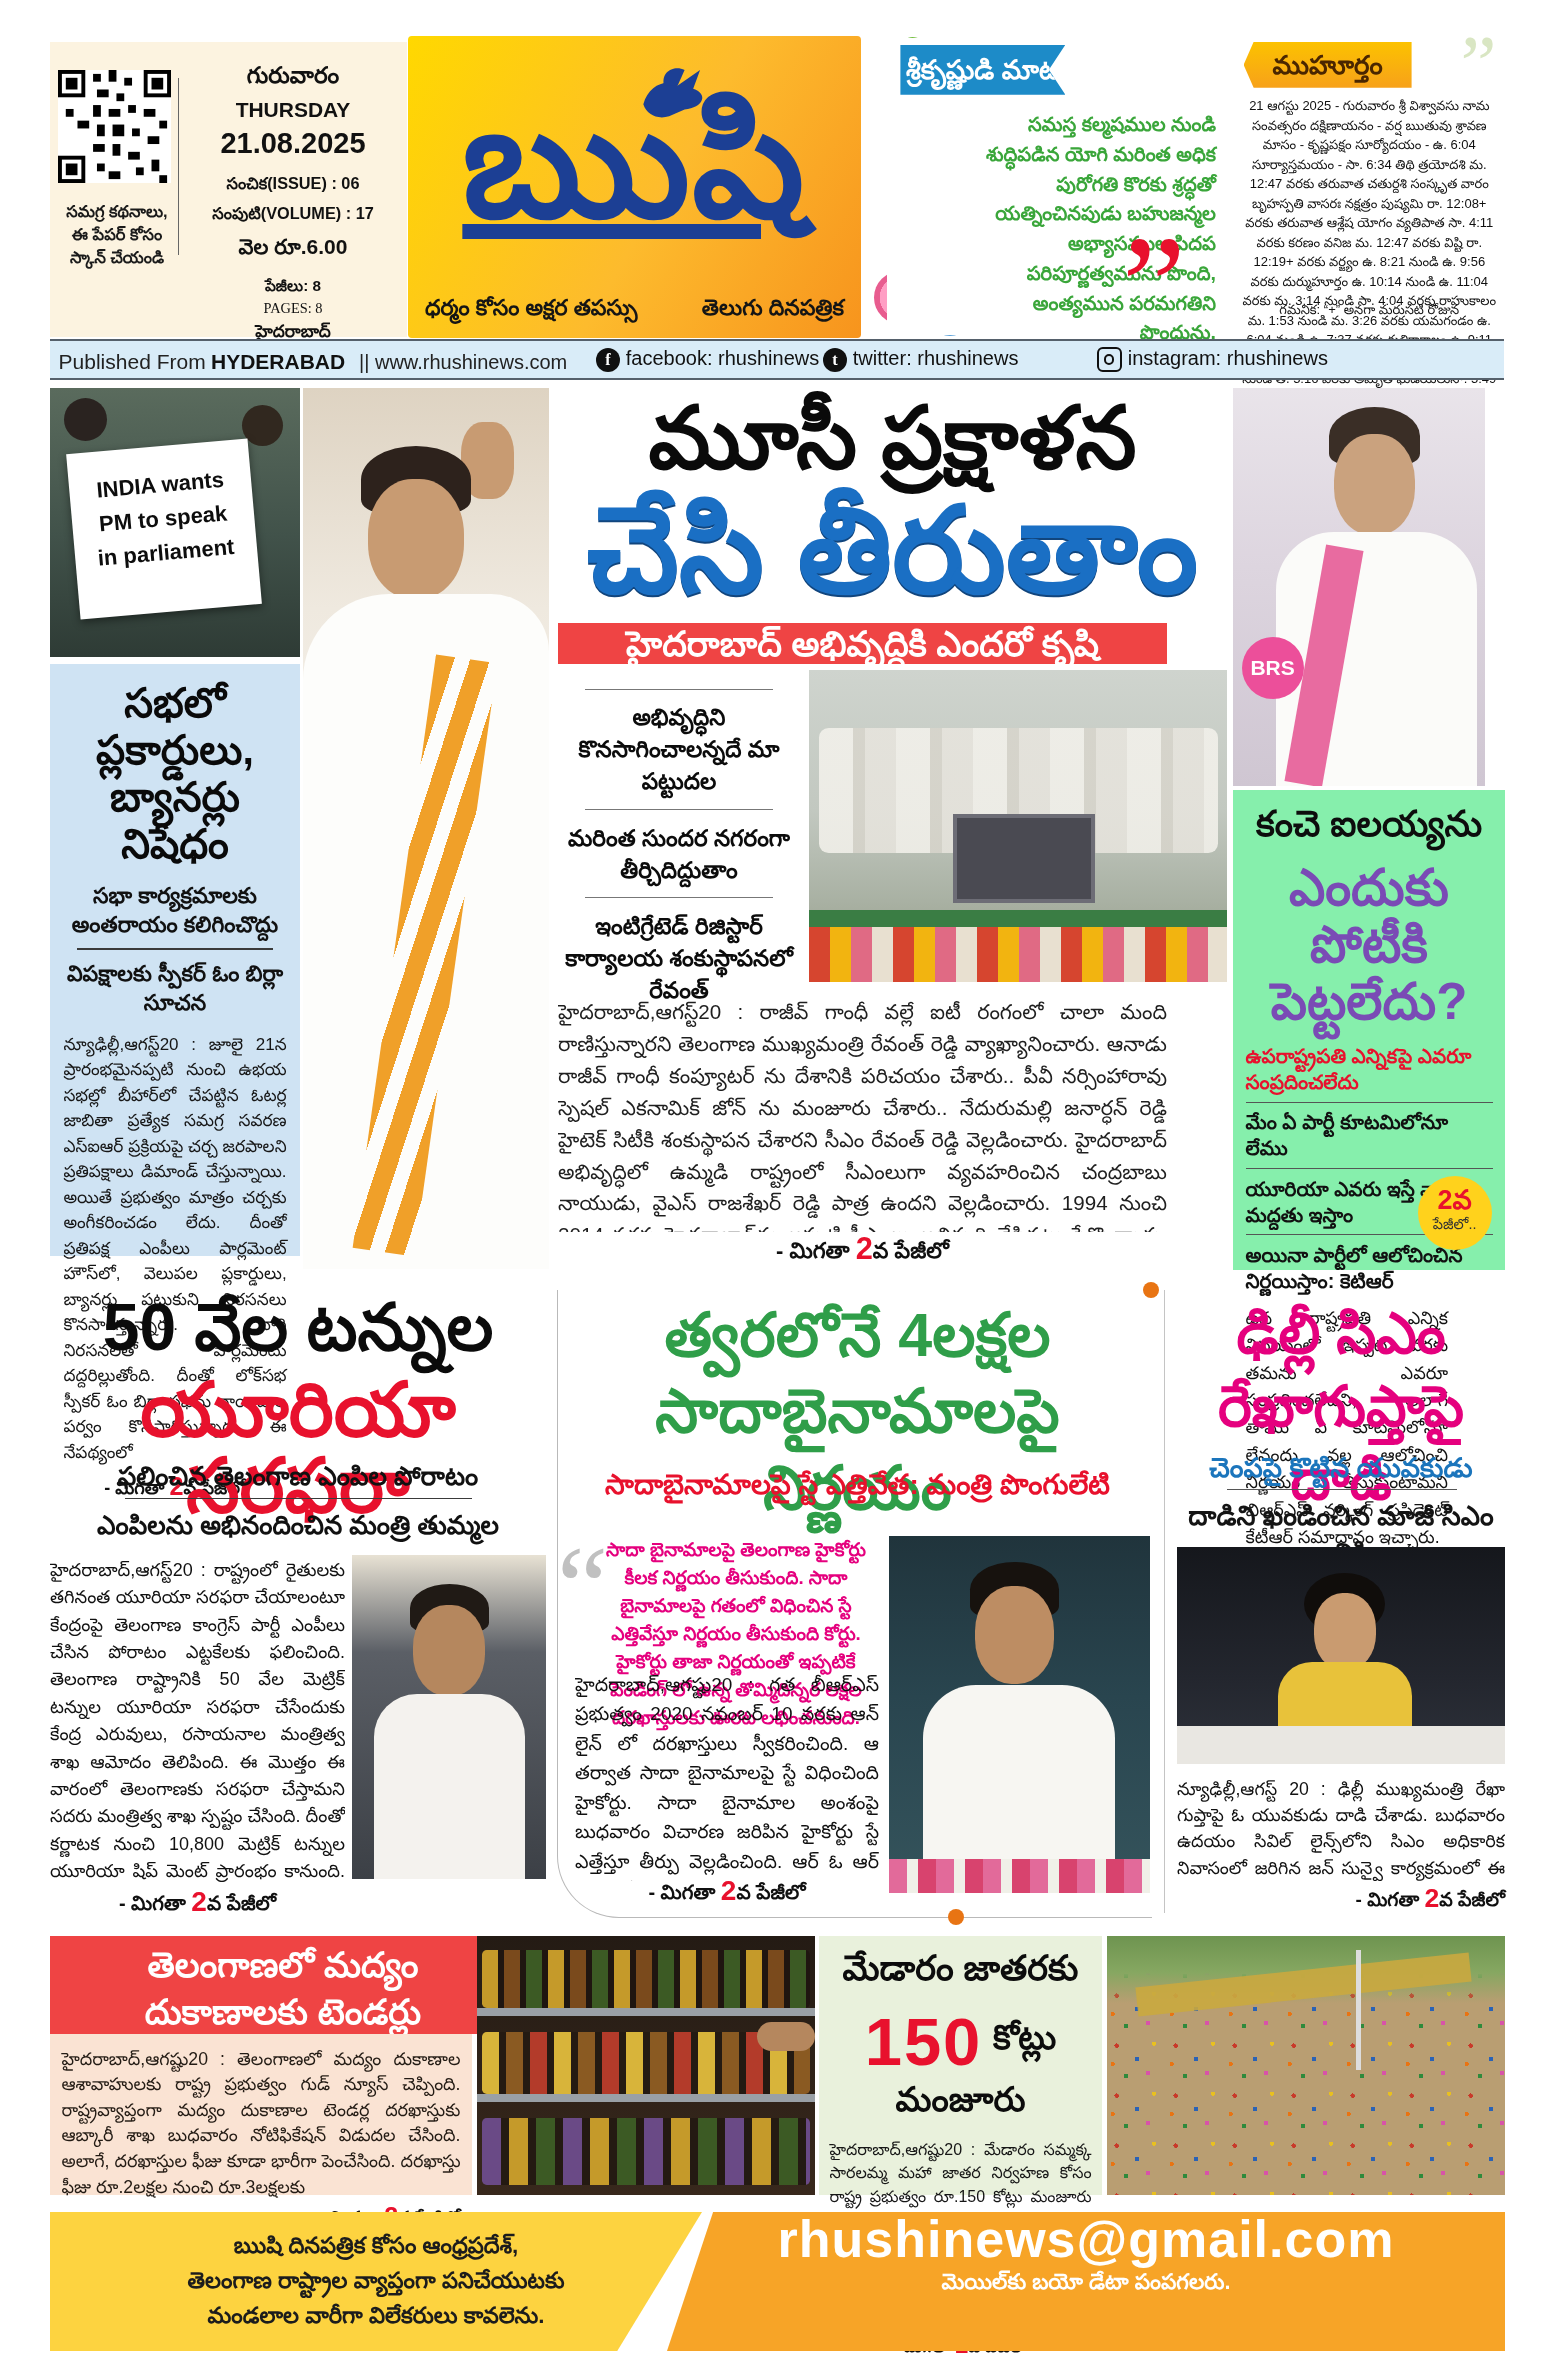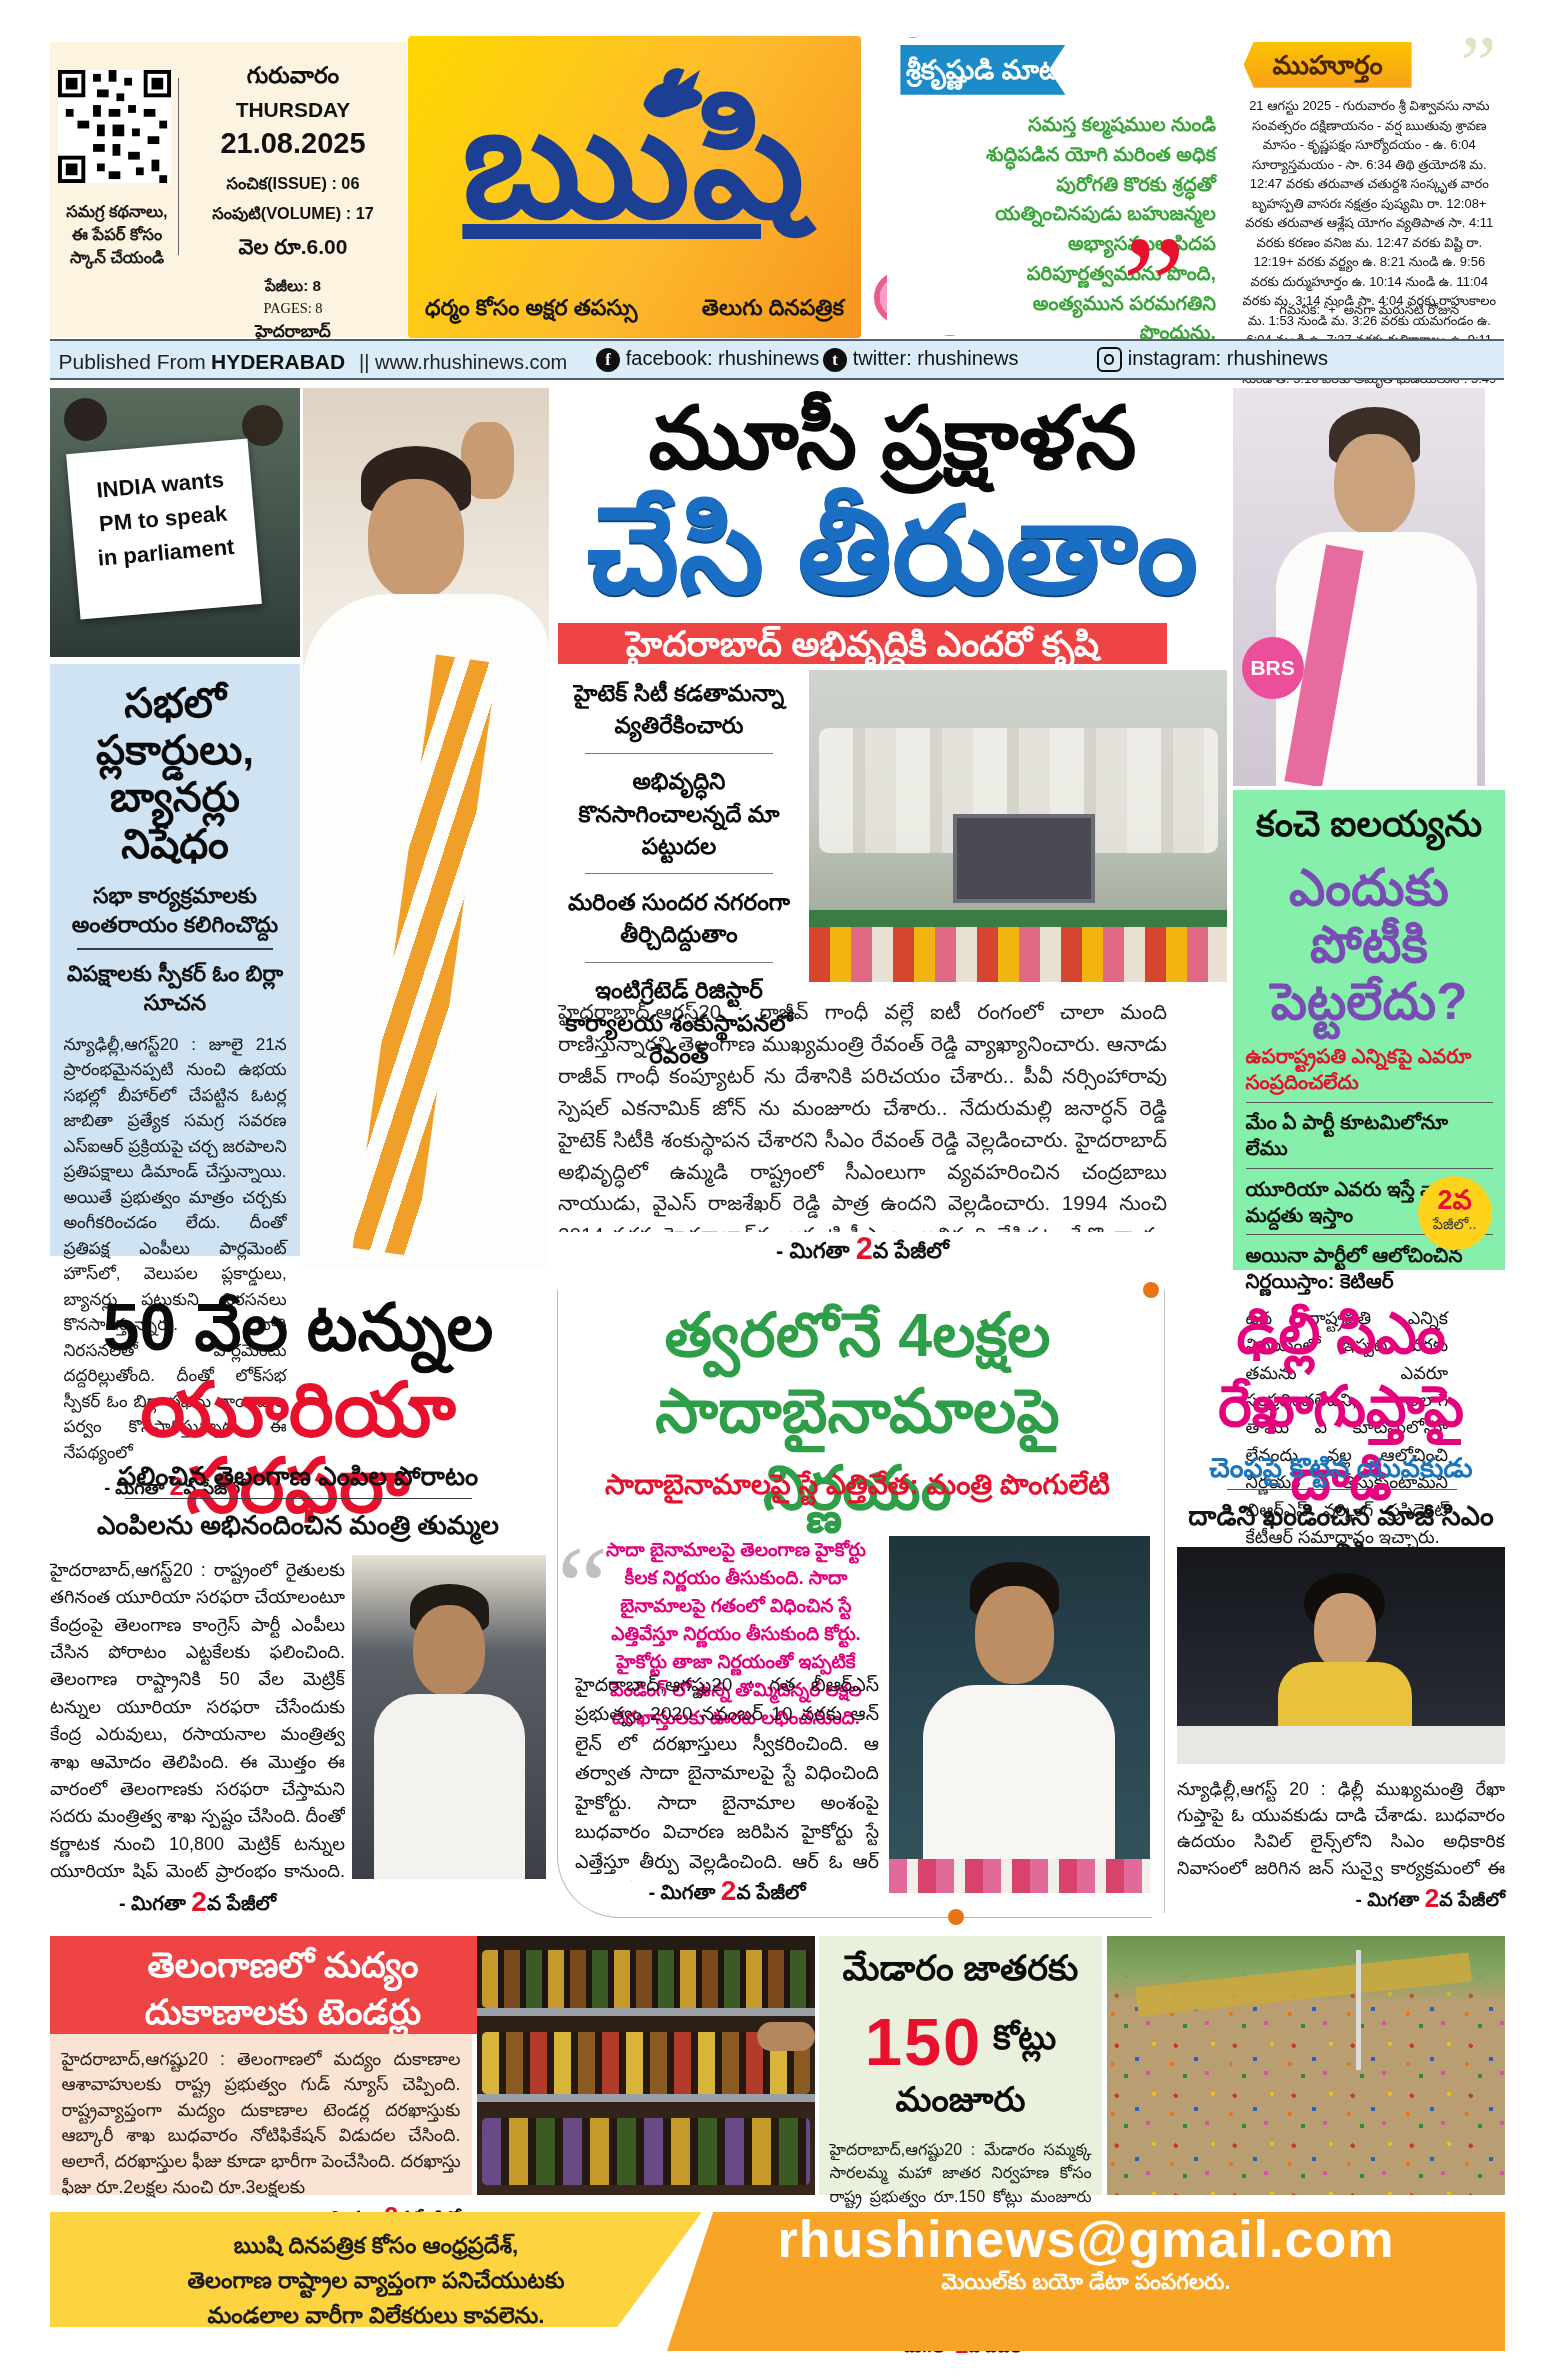--- a/index.html
+++ b/index.html
@@ -180,21 +180,20 @@
   <div class="abs head" style="left:65px;top:91px;width:96px;height:120px;background:#c89b72;"></div>
   <div class="abs" style="left:0px;top:206px;width:246px;height:676px;border-radius:86px 58px 0 0;background:#fdfdfb;"></div>
   <div class="abs" style="left:91px;top:268px;width:62px;height:599px;background:repeating-linear-gradient(100deg,#f0a029 0 19px,#fdfdfb 19px 34px);transform:rotate(8deg);"></div>
 </div>
 
 <div class="abs ctr b" style="left:558px;top:394px;width:669px;font-size:87px;line-height:1;color:#0a0a0a;">మూసీ ప్రక్షాళన</div>
 <div class="abs ctr b" style="left:558px;top:490px;width:669px;font-size:121px;line-height:1;color:#1a6fc4;text-shadow:0 2.4px 0 #11457d;">చేసి తీరుతాం</div>
 <div class="abs banner-red ctr b" style="left:558px;top:623px;width:609px;height:41px;font-size:35px;line-height:42px;">హైదరాబాద్ అభివృద్ధికి ఎందరో కృషి</div>
 
 <div class="abs bullets" style="left:558px;top:677px;width:242px;">
-  <div class="item">హైటెక్ సిటీ కడతామన్నా వ్యతిరేకించారు</div>
   <div class="sep"></div>
   <div class="item">అభివృద్ధిని కొనసాగించాలన్నదే మా పట్టుదల</div>
   <div class="sep"></div>
   <div class="item">మరింత సుందర నగరంగా తీర్చిదిద్దుతాం</div>
   <div class="sep"></div>
   <div class="item">ఇంటిగ్రేటెడ్ రిజిస్టార్ కార్యాలయ శంకుస్థాపనలో రేవంత్</div>
 </div>
 
 <div class="abs photo" style="left:809px;top:670px;width:418px;height:312px;background:linear-gradient(180deg,#cfd4ce 0%,#c2c8c0 45%,#a8b0a2 75%,#8f987f 100%);">
   <div class="abs" style="left:9.6px;top:58px;width:399px;height:125px;background:repeating-linear-gradient(90deg,#f4f2ec 0 34px,#d8d5cc 34px 46px,#e8e5de 46px 77px);border-radius:9.6px;opacity:.85;"></div>
@@ -323,21 +322,21 @@
               radial-gradient(circle 4.3px at 30px 23px,#2a62b5 50%,transparent 52%),
               radial-gradient(circle 4.3px at 47px 7.7px,#e8c020 50%,transparent 52%),
               radial-gradient(circle 4.3px at 19px 40px,#2e8a3c 50%,transparent 52%),
               radial-gradient(circle 4.3px at 41px 37px,#d853a8 50%,transparent 52%),
               radial-gradient(circle 4.3px at 5.8px 28px,#e87413 50%,transparent 52%);
             background-size:100% 100%,59px 50px,59px 50px,59px 50px,59px 50px,59px 50px,59px 50px;">
   <div class="abs" style="left:29px;top:34px;width:335px;height:29px;background:#caa93f;transform:rotate(-6deg);opacity:.9;"></div>
   <div class="abs" style="left:249px;top:14.4px;width:4.8px;height:120px;background:#ddd;"></div>
 </div>
 
-<div class="abs footL" style="left:50px;top:2212px;width:652px;height:115px;">
+<div class="abs footL" style="left:50px;top:2212px;width:652px;height:139px;">
   <div class="ctr pl b" style="font-size:22.5px;line-height:1.55;color:#1c1c1c;padding-top:17px;">ఋషి దినపత్రిక కోసం ఆంధ్రప్రదేశ్,
 తెలంగాణ రాష్ట్రాల వ్యాప్తంగా పనిచేయుటకు
 మండలాల వారీగా విలేకరులు కావలెను.</div>
 </div>
 <div class="abs footR" style="left:667px;top:2212px;width:838px;height:139px;">
   <div class="ctr b" style="font-size:52px;line-height:1.05;letter-spacing:1px;">rhushinews@gmail.com</div>
   <div class="ctr b" style="font-size:21.6px;margin-top:2.9px;">మెయిల్‌కు బయో డేటా పంపగలరు.</div>
 </div>
 
 

